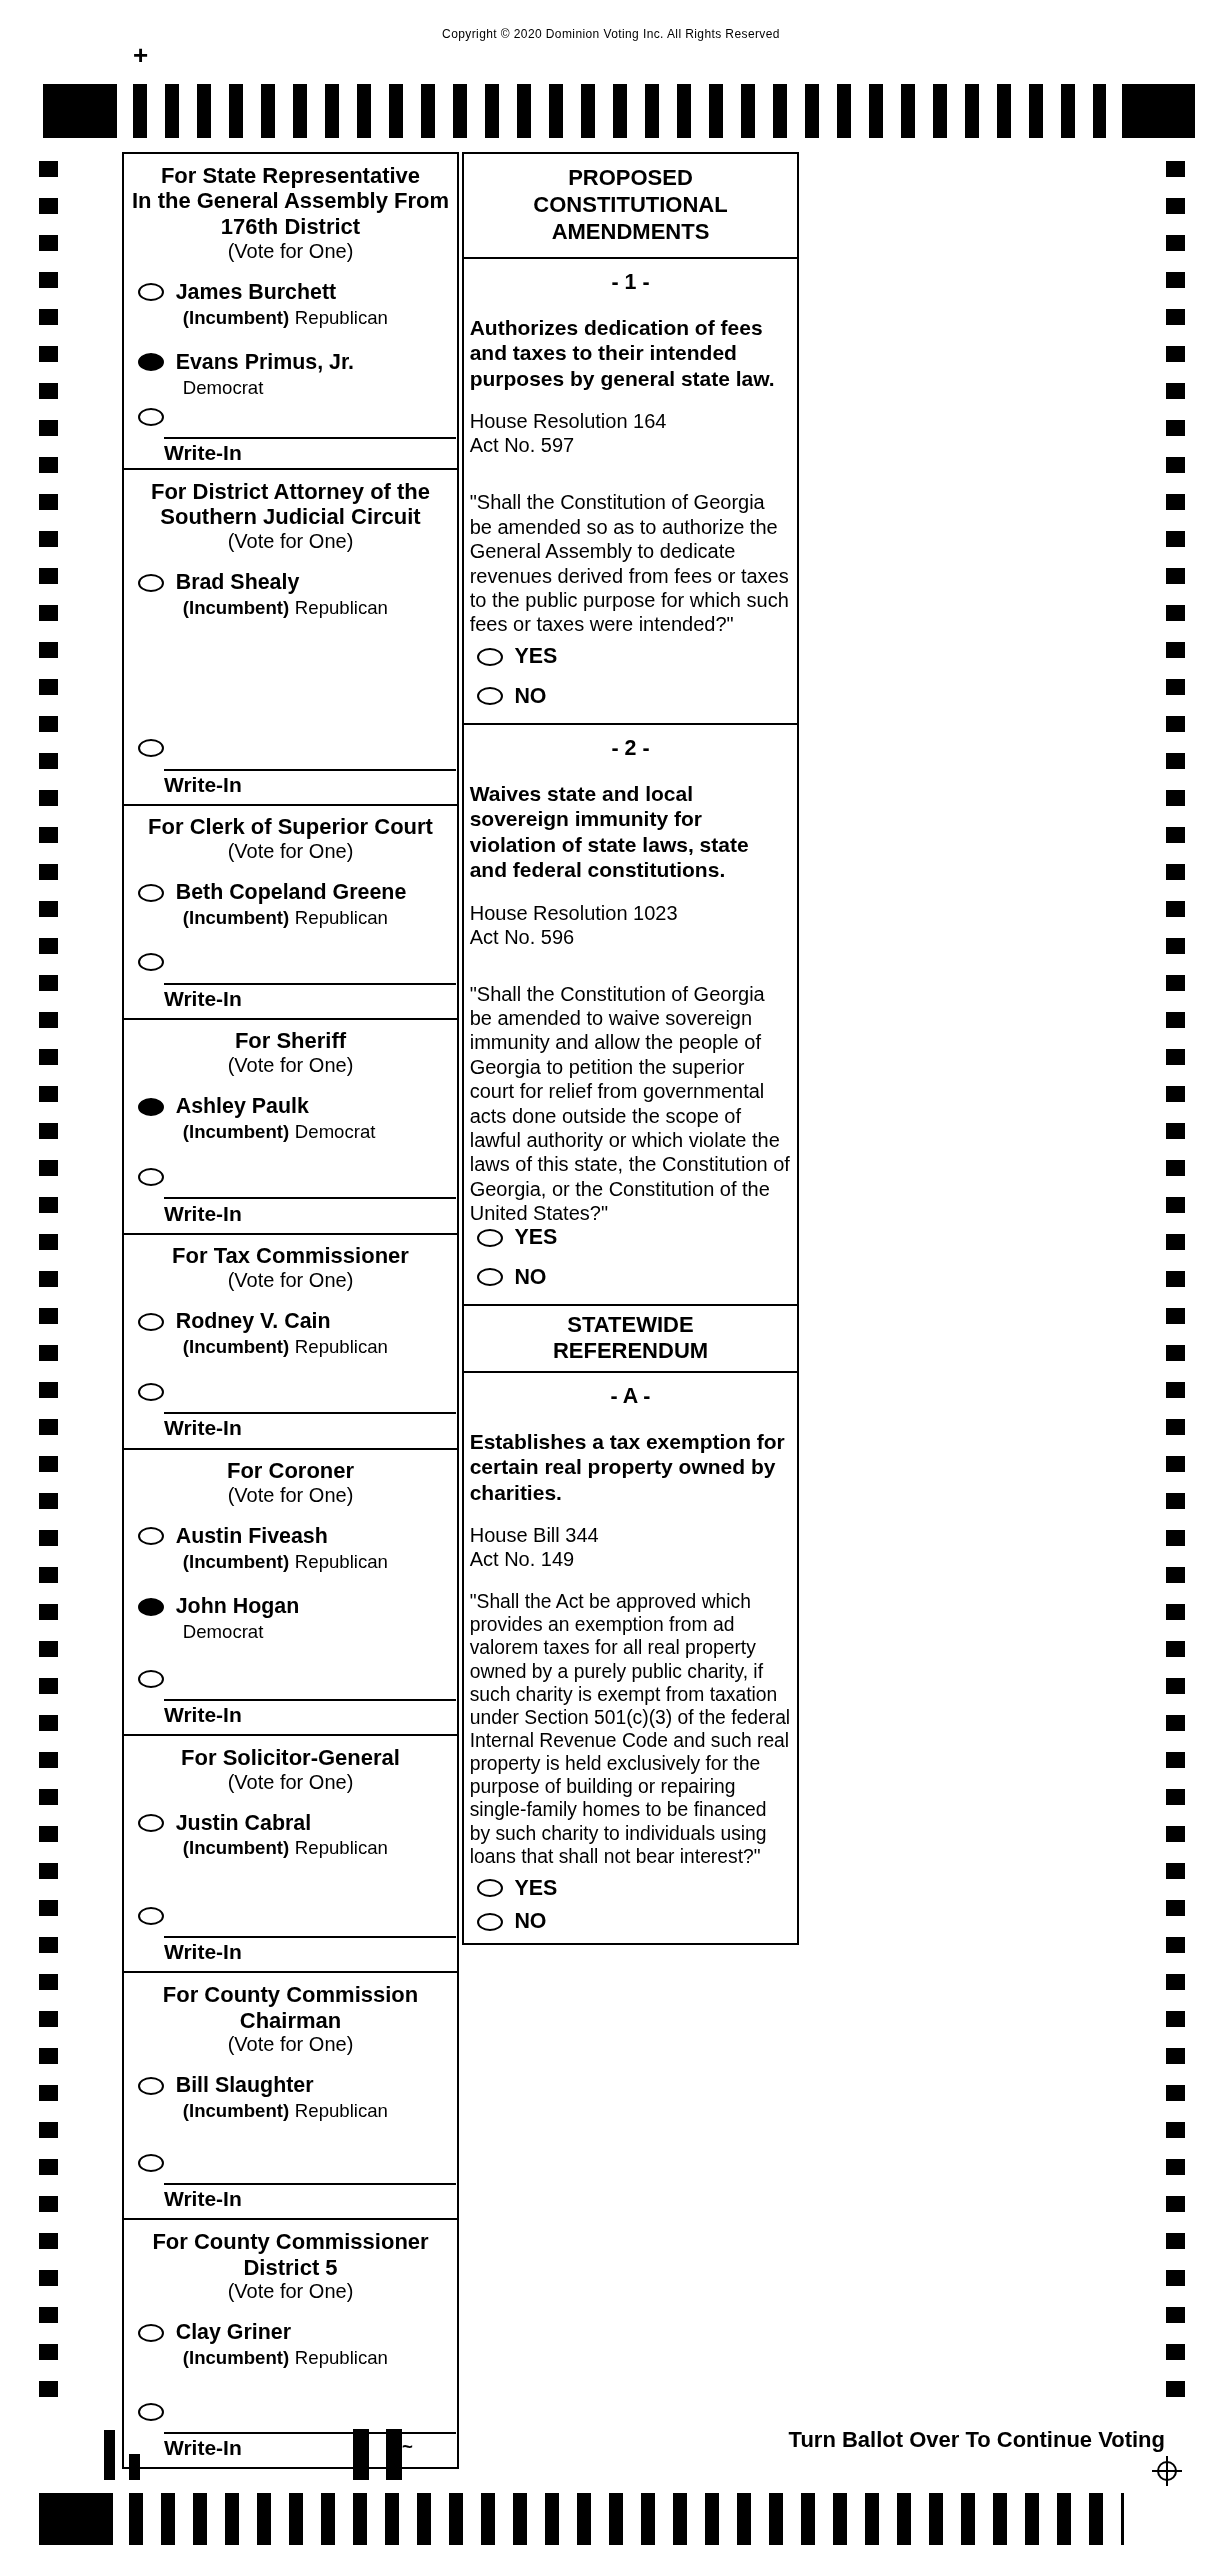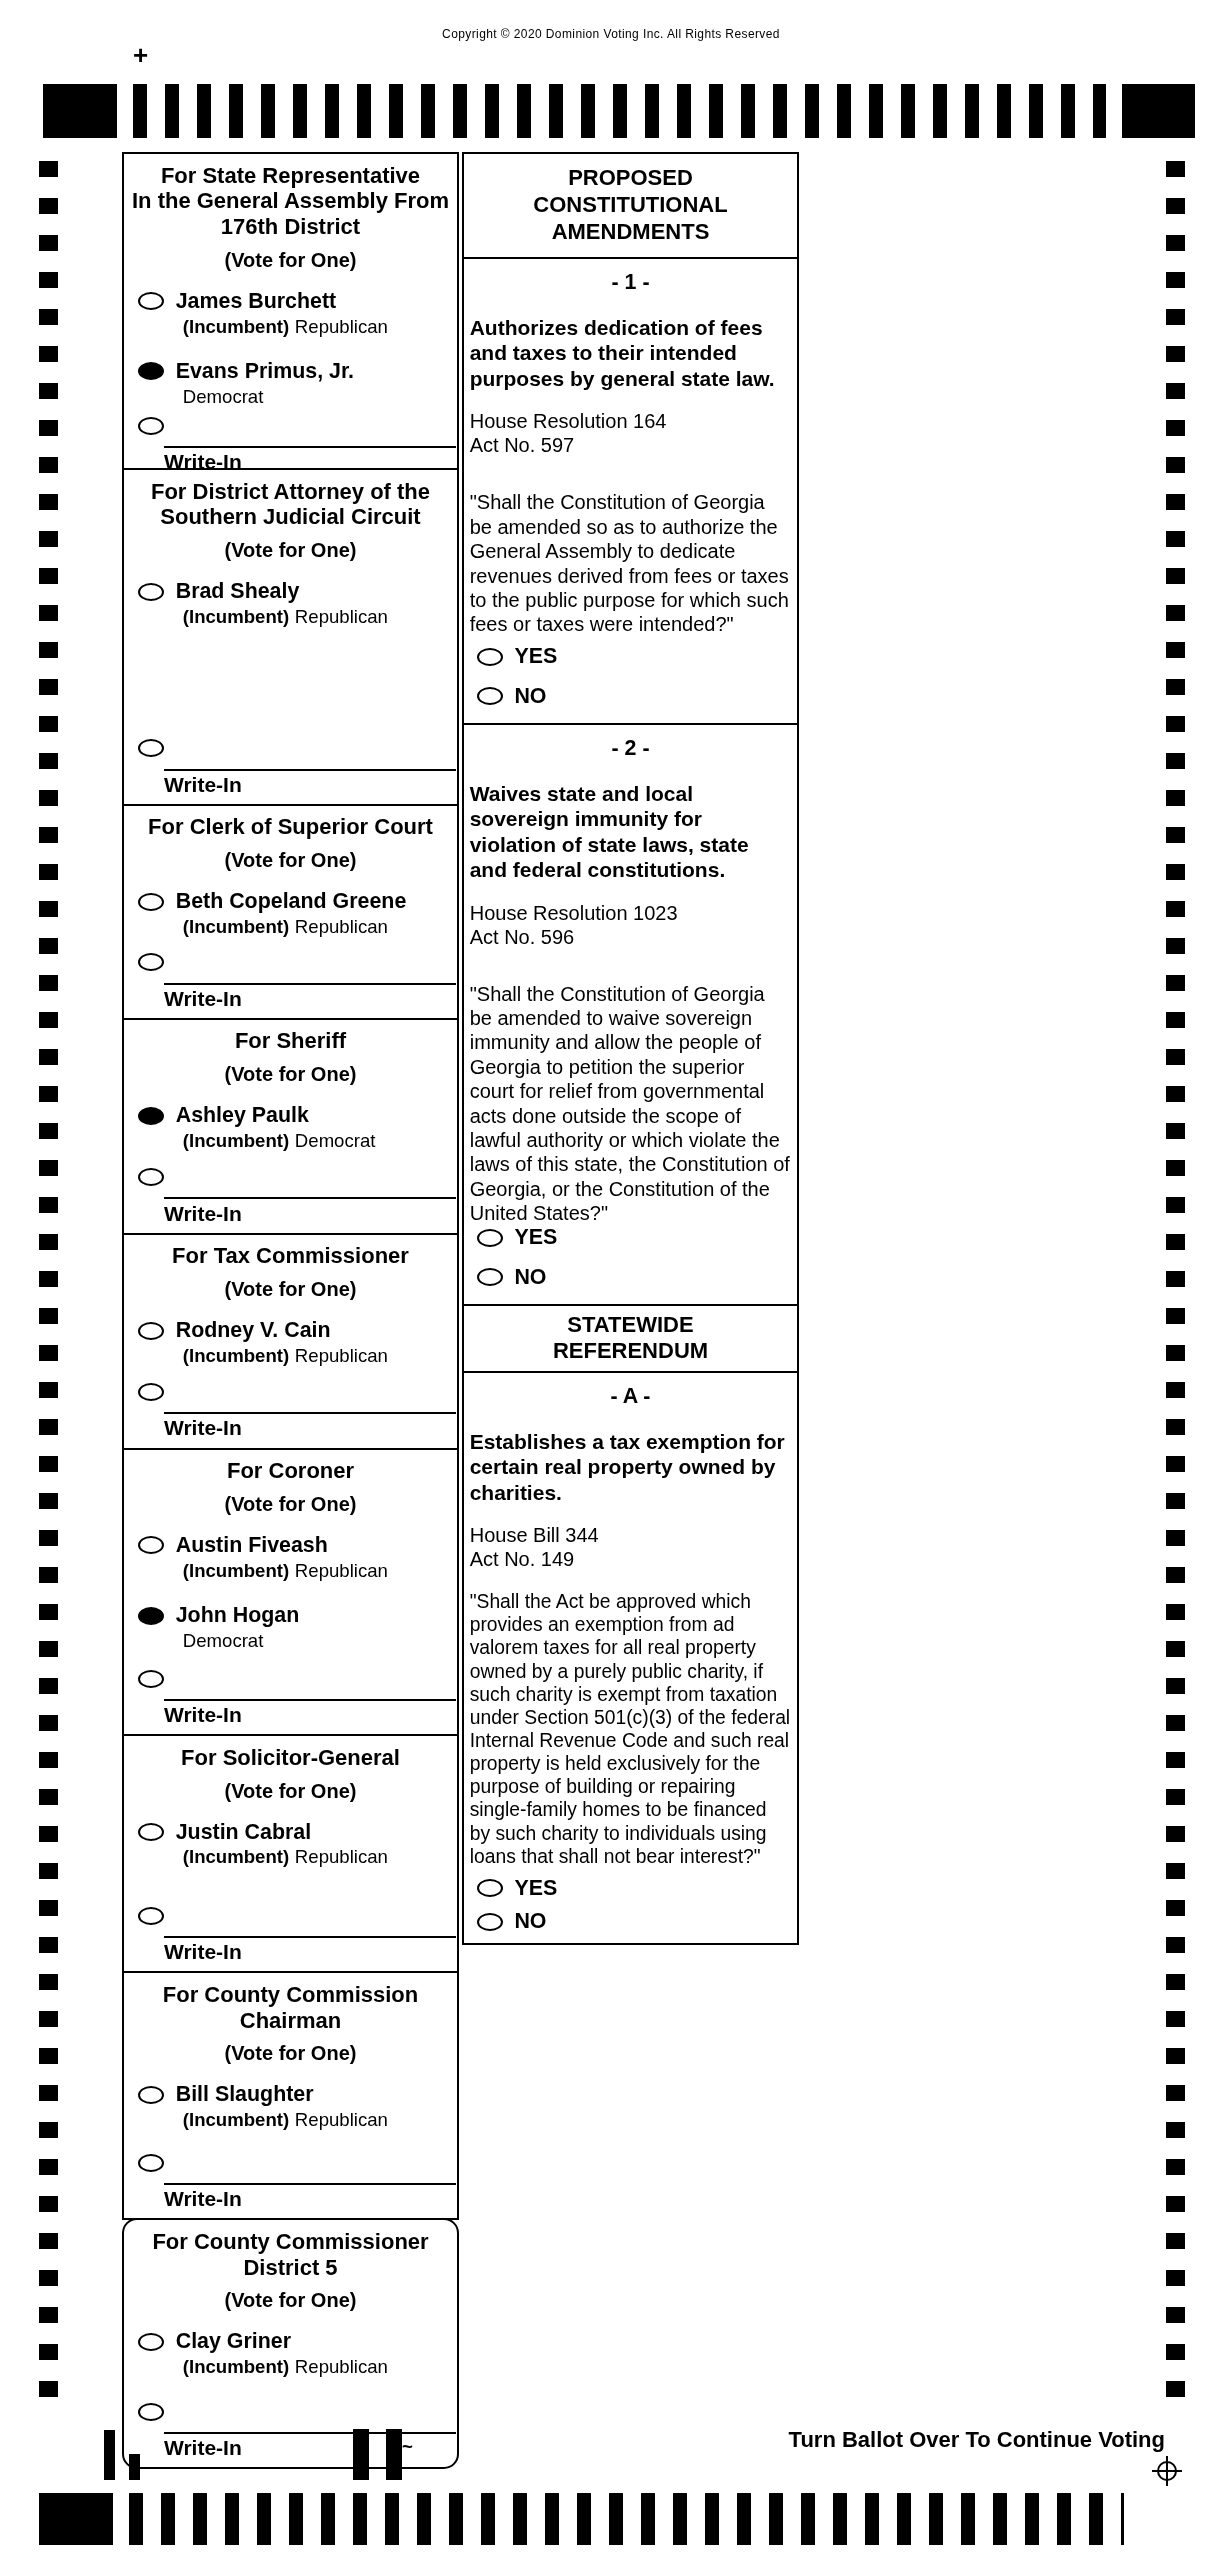--- a/index.html
+++ b/index.html
@@ -39,24 +39,24 @@
 
   
   .col-left  { position:absolute; left:122px; top:152px; width:337px; }
   .col-right { position:absolute; left:462px; top:152px; width:337px; }
   .box { border:2.1px solid #000; box-sizing:border-box; background:#fff; display:flex; flex-direction:column; }
   .box + .box { margin-top:-2.1px; }
 
   
   .c1 { height:318px; } .c2 { height:338px; } .c3 { height:216px; }
   .c4 { height:217px; } .c5 { height:217px; } .c6 { height:289px; }
-  .c7 { height:239px; } .c8 { height:249px; } .c9 { height:251px;border-radius:15px; }
+  .c7 { height:239px; } .c8 { height:249px; } .c9 { height:251px; }
 
   .c-title { font-weight:bold; font-size:22px; line-height:1.17; text-align:center; white-space:pre-line; margin:8.6px 4.3px 0; }
-  .c-vote  { font-size:20px; text-align:center; margin-top:9px;font-weight:bold; }
+  .c-vote  { font-size:20px; text-align:center; margin-top:0; }
 
   .option { display:flex; align-items:flex-start; margin:17px 4.3px 0 14.3px; }
   .option + .option { margin-top:21.4px; }
   .oval { flex:0 0 auto; width:26px; height:18px; border:2.1px solid #000; border-radius:50%; box-sizing:border-box; background:#fff; margin-top:3.6px; }
   .oval[data-filled="true"] { background:#000; }
   .opt-text { margin-left:11.4px; }
   .opt-name { font-size:21.4px; font-weight:bold; line-height:1.15; }
   .opt-party { font-size:18.6px; margin:2.1px 0 0 7.1px; }
   .inc { font-weight:bold; margin-right:5.7px; }
   .inc:empty { display:none; }

